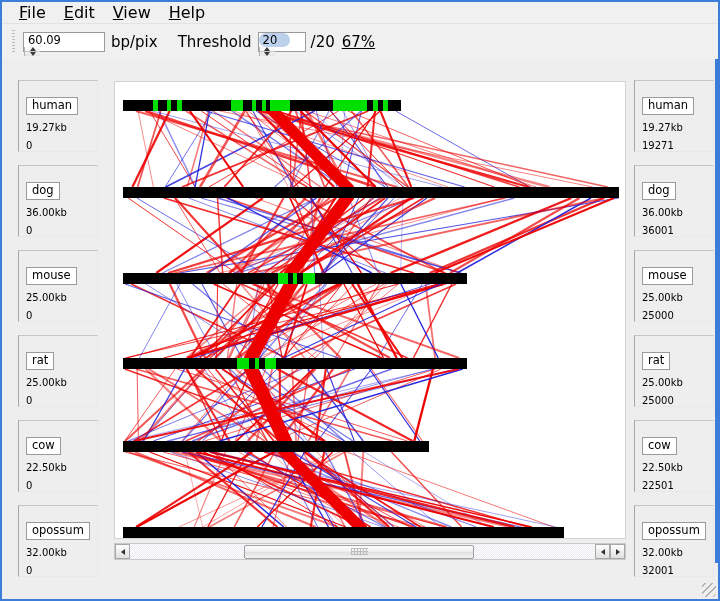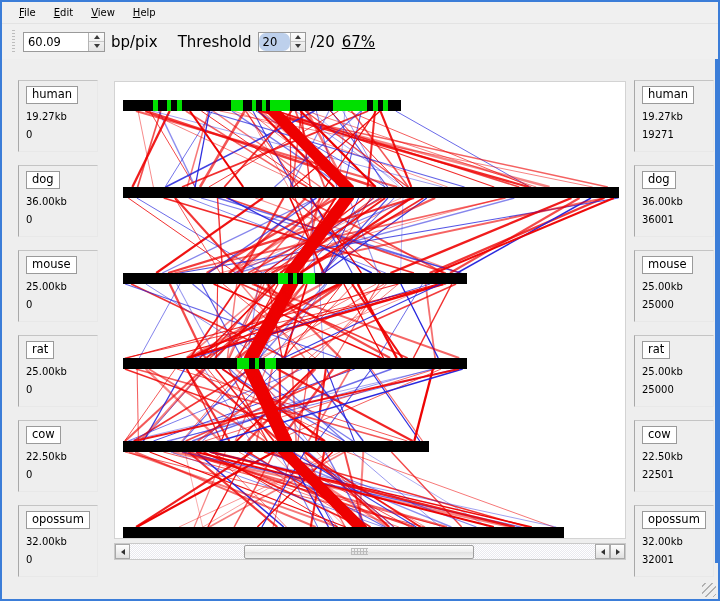--- a/index.html
+++ b/index.html
@@ -33,21 +33,21 @@
     left: 0; top: 0;
     width: 716px; height: 21px;
     background: #f0f0f0;
     box-sizing: border-box;
     display: flex;
     align-items: center;
     padding-left: 8px;
   }
   .menu-item {
     padding: 2px 9px;
-    font-size: 10px;
+    font-size: 16px;
     color: #000;
     cursor: default;
     white-space: nowrap;
   }
   .menu-item u { text-decoration: underline; }
 
   
   #toolbar {
     position: absolute;
     left: 0; top: 21px;
@@ -66,20 +66,21 @@
     margin-right: 8px;
   }
 
   .spin-wrap {
     display: inline-flex;
     align-items: stretch;
     height: 20px;
     border: 1px solid #9a9a9a;
     background: #ffffff;
     box-sizing: border-box;
+    flex-direction: column;
   }
   .spin-field {
     border: none;
     outline: none;
     background: transparent;
     font-family: "DejaVu Sans", "Liberation Sans", sans-serif;
     font-size: 11.5px;
     padding: 0 4px;
     color: #000;
     box-sizing: border-box;
@@ -143,21 +144,21 @@
 
   .organism-panel {
     width: 80px;
     height: 72px;
     box-sizing: border-box;
     background: #eeeeee;
     border-top: 1px solid #c4c4c4;
     border-left: 1px solid #a8a8a8;
     border-right: 1px solid #e8e8e8;
     border-bottom: 1px solid #e8e8e8;
-    padding: 5px 0 0 7px;
+    padding: 16px 0 0 7px;
     margin-bottom: 13px;
   }
   .org-name-box {
     display: inline-block;
     border: 1px solid #9a9a9a;
     background: #ffffff;
     font-size: 11.5px;
     padding: 1px 5px 2px 5px;
     line-height: 13px;
     box-sizing: border-box;

